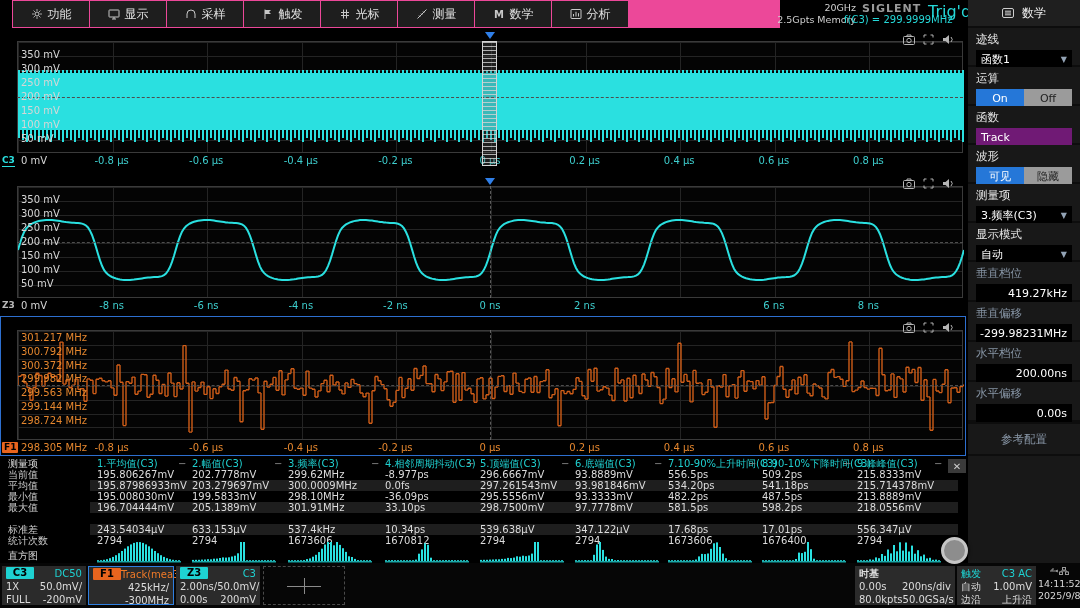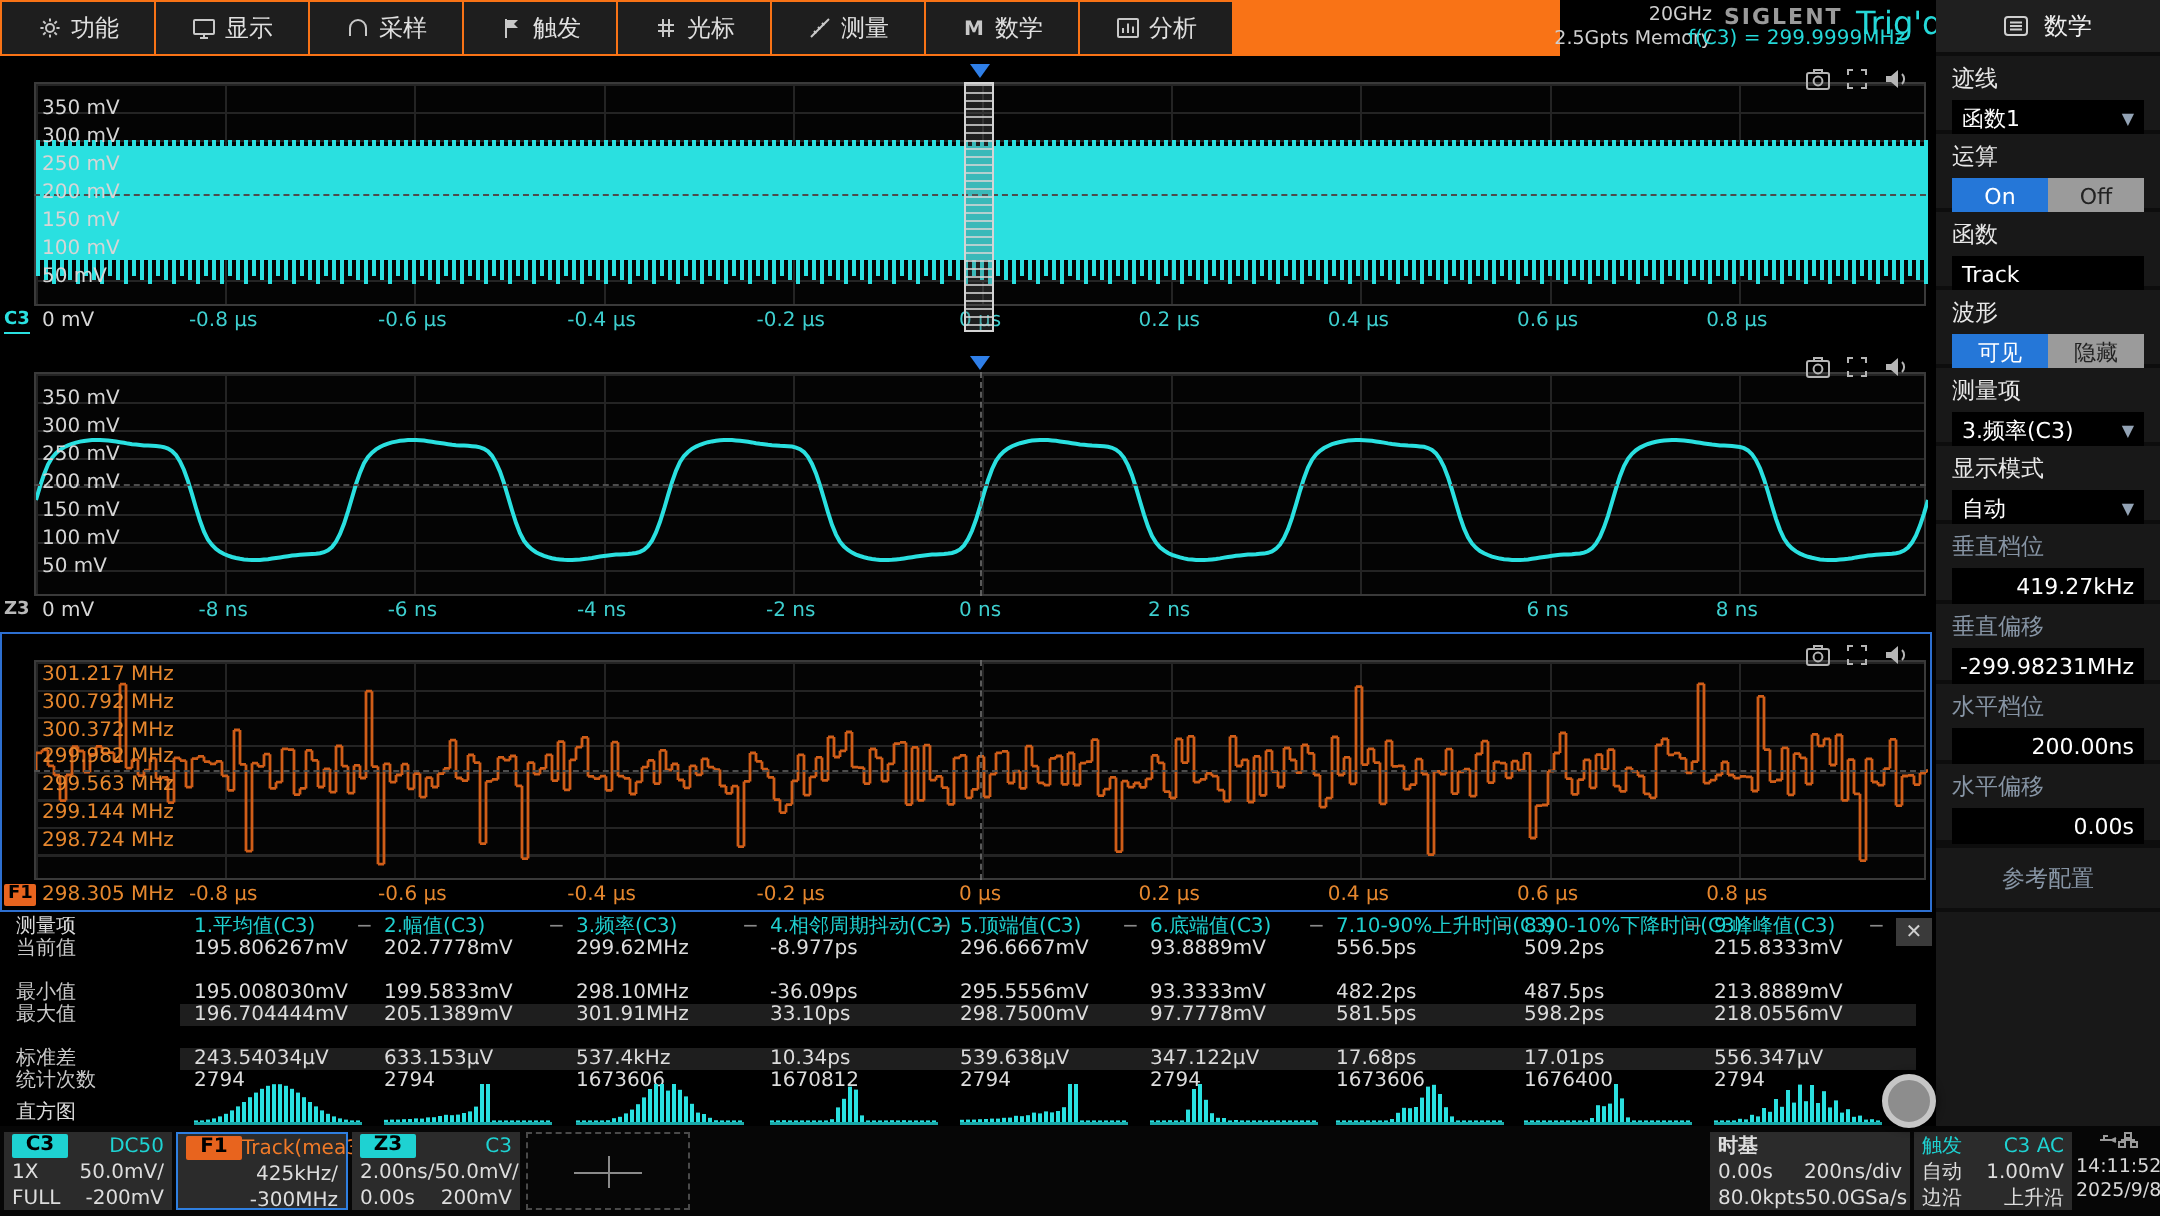--- a/index.html
+++ b/index.html
@@ -1,19 +1,19 @@
 <!DOCTYPE html>
 <html><head>
 <meta charset="utf-8">
 <style>
   html,body{margin:0;padding:0;background:#222;}
   #app{position:relative;width:1080px;height:608px;background:#000;overflow:hidden;
        font-family:"DejaVu Sans","Liberation Sans",sans-serif;color:#ddd;-webkit-font-smoothing:antialiased;}
   
-  .menubar{position:absolute;left:0;top:0;width:780px;height:28px;background:#f97316;}
+  .menubar{position:absolute;left:12px;top:0;width:780px;height:28px;background:#ec4899;}
   .mitem{position:absolute;top:1px;height:26px;width:76px;background:#1e1e1e;display:flex;align-items:center;justify-content:center;gap:5px;cursor:pointer;}
   .mitem span.lab{font-size:12px;color:#e0e0e0;}
   .mitem svg{stroke:#c8c8c8;fill:none;stroke-width:1;}
   .topinfo{position:absolute;left:780px;top:0;width:188px;height:28px;background:#000;}
   .ti-bw{position:absolute;right:112px;top:2px;text-align:right;font-size:9.5px;color:#cfcfcf;line-height:12px;white-space:nowrap;}
   .brand{position:absolute;left:82px;top:2px;font-size:11px;font-weight:bold;letter-spacing:1px;color:#9a9a9a;}
   .trig{position:absolute;left:148px;top:2px;font-size:16px;color:#25d8d8;}
   .freq{position:absolute;left:64px;top:14px;font-size:10px;color:#25d8d8;white-space:nowrap;}
   
   .panel{position:absolute;left:0;width:966px;background:#000;}
@@ -47,21 +47,21 @@
   
   .sidebar{position:absolute;left:968px;top:0;width:112px;height:563px;background:#0d0d0d;}
   .sb-head{position:absolute;left:0;top:0;width:112px;height:26px;background:#1f1f1f;display:flex;align-items:center;justify-content:center;gap:8px;}
   .sb-head svg{stroke:#cfcfcf;fill:none;stroke-width:1;}
   .sb-title{font-size:12px;color:#f0f0f0;}
   .sec{position:absolute;left:0;width:112px;background:#181818;box-sizing:border-box;padding:4px 8px 0;}
   .sec .lbl{font-size:11.5px;color:#e8e8e8;}
   .sec .lbl.dim{color:#8795a5;}
   .dd{margin-top:3px;height:19px;background:#000;color:#fff;font-size:11px;display:flex;align-items:center;justify-content:space-between;padding:0 5px;cursor:pointer;}
   .chev{color:#93a3b5;font-size:8px;}
-  .fld{margin-top:3px;height:19px;background:#000000;color:#fff;font-size:11px;display:flex;align-items:center;padding:0 5px;}
+  .fld{margin-top:3px;height:19px;background:#701a75;color:#fff;font-size:11px;display:flex;align-items:center;padding:0 5px;}
   .val{margin-top:3px;height:18px;background:#000;color:#fff;font-size:11px;display:flex;align-items:center;justify-content:flex-end;padding:0 5px;}
   .toggle{margin-top:3px;display:flex;height:19px;cursor:pointer;}
   .tg{flex:1;display:flex;align-items:center;justify-content:center;font-size:11px;}
   .tg.on{background:#2577d8;color:#fff;}
   .tg.off{background:#9b9b9b;color:#222;}
   .refbtn{position:absolute;left:0;top:424px;width:112px;height:30px;background:#181818;display:flex;align-items:center;justify-content:center;
           font-size:11.5px;color:#8795a5;cursor:pointer;}
   .sb-fill{position:absolute;left:0;top:456px;width:112px;height:107px;background:#181818;}
   
   .footer{position:absolute;left:0;top:563px;width:1080px;height:45px;background:#060606;}
@@ -461,20 +461,33 @@
       <span class="tcell" style="left: 8px; color: rgb(201, 201, 201);">当前值</span>
       <span class="tcell" style="left: 97px;">195.806267mV</span>
       <span class="tcell" style="left: 192px;">202.7778mV</span>
       <span class="tcell" style="left: 288px;">299.62MHz</span>
       <span class="tcell" style="left: 385px;">-8.977ps</span>
       <span class="tcell" style="left: 480px;">296.6667mV</span>
       <span class="tcell" style="left: 575px;">93.8889mV</span>
       <span class="tcell" style="left: 668px;">556.5ps</span>
       <span class="tcell" style="left: 762px;">509.2ps</span>
       <span class="tcell" style="left: 857px;">215.8333mV</span>
+    </div>
+    <div class="trow" style="top: 480px;">
+      <div class="stripe"></div>
+      <span class="tcell" style="left: 8px; color: rgb(201, 201, 201);">平均值</span>
+      <span class="tcell" style="left: 97px;">195.87986933mV</span>
+      <span class="tcell" style="left: 192px;">203.279697mV</span>
+      <span class="tcell" style="left: 288px;">300.0009MHz</span>
+      <span class="tcell" style="left: 385px;">0.0fs</span>
+      <span class="tcell" style="left: 480px;">297.261543mV</span>
+      <span class="tcell" style="left: 575px;">93.981846mV</span>
+      <span class="tcell" style="left: 668px;">534.20ps</span>
+      <span class="tcell" style="left: 762px;">541.18ps</span>
+      <span class="tcell" style="left: 857px;">215.714378mV</span>
     </div>
     <div class="trow" style="top: 491px;">
       <span class="tcell" style="left: 8px; color: rgb(201, 201, 201);">最小值</span>
       <span class="tcell" style="left: 97px;">195.008030mV</span>
       <span class="tcell" style="left: 192px; text-align: right;">199.5833mV</span>
       <span class="tcell" style="left: 288px;">298.10MHz</span>
       <span class="tcell" style="left: 385px;">-36.09ps</span>
       <span class="tcell" style="left: 480px;">295.5556mV</span>
       <span class="tcell" style="left: 575px;">93.3333mV</span>
       <span class="tcell" style="left: 668px;">482.2ps</span>

